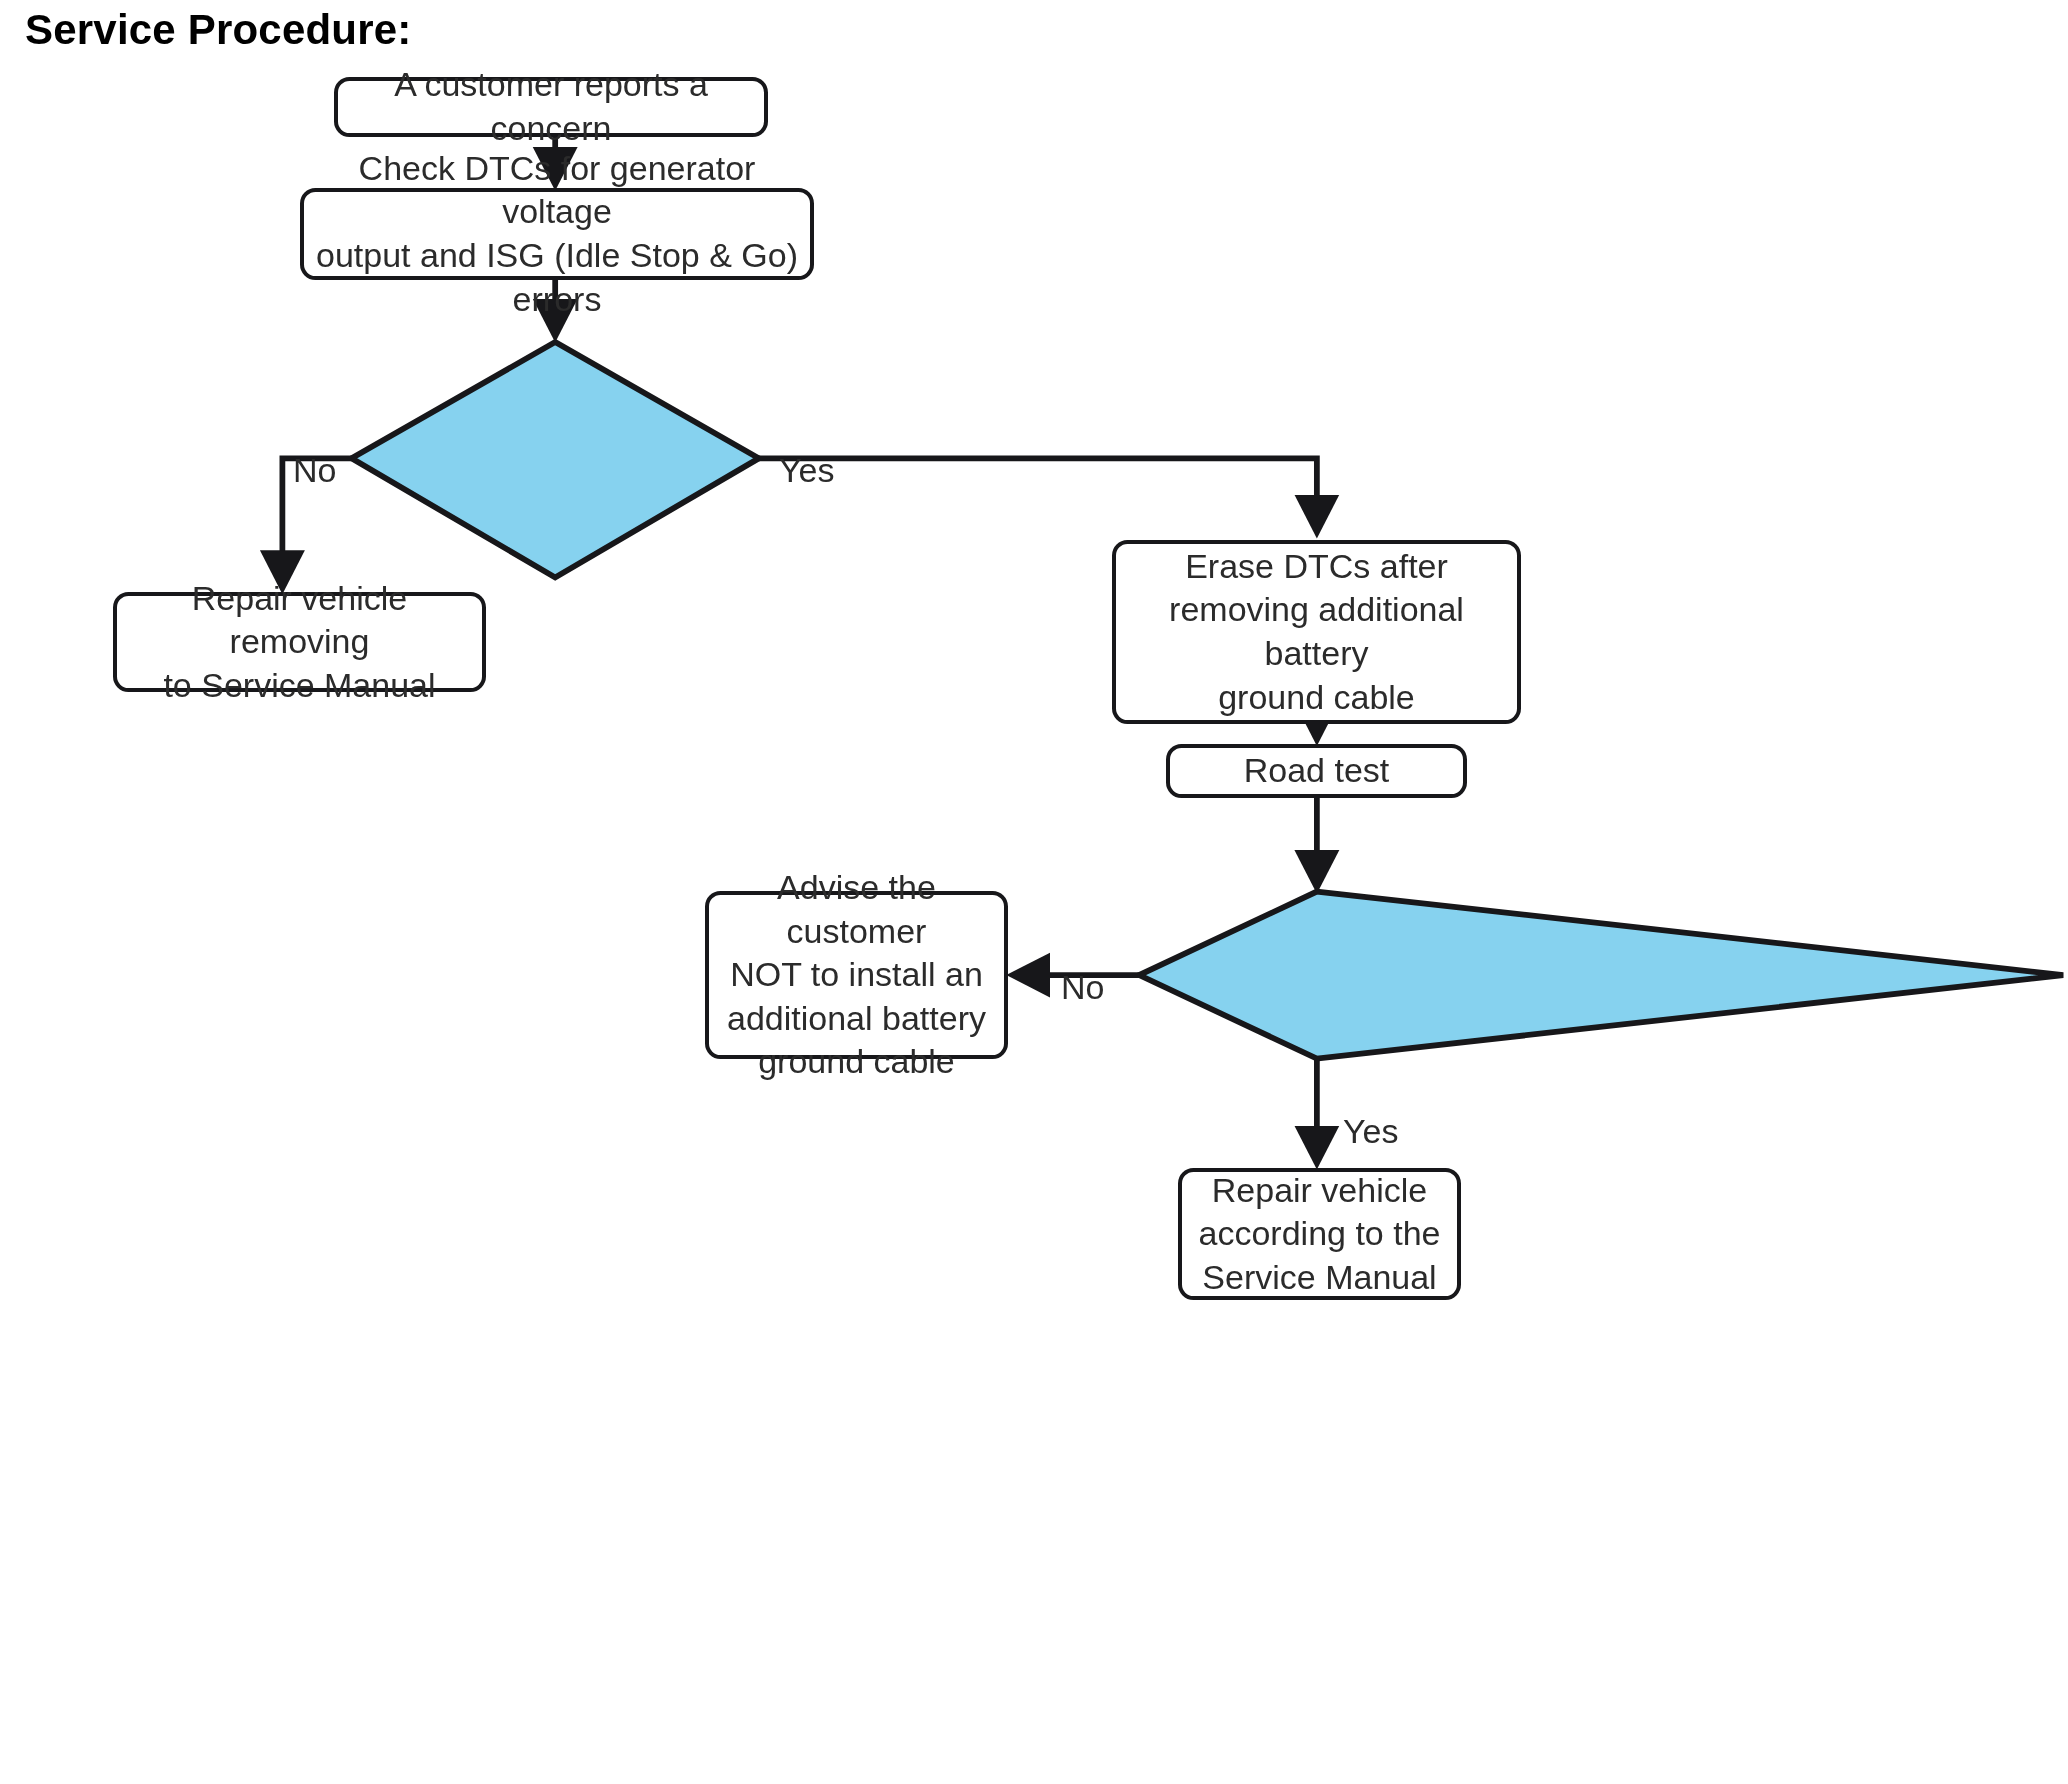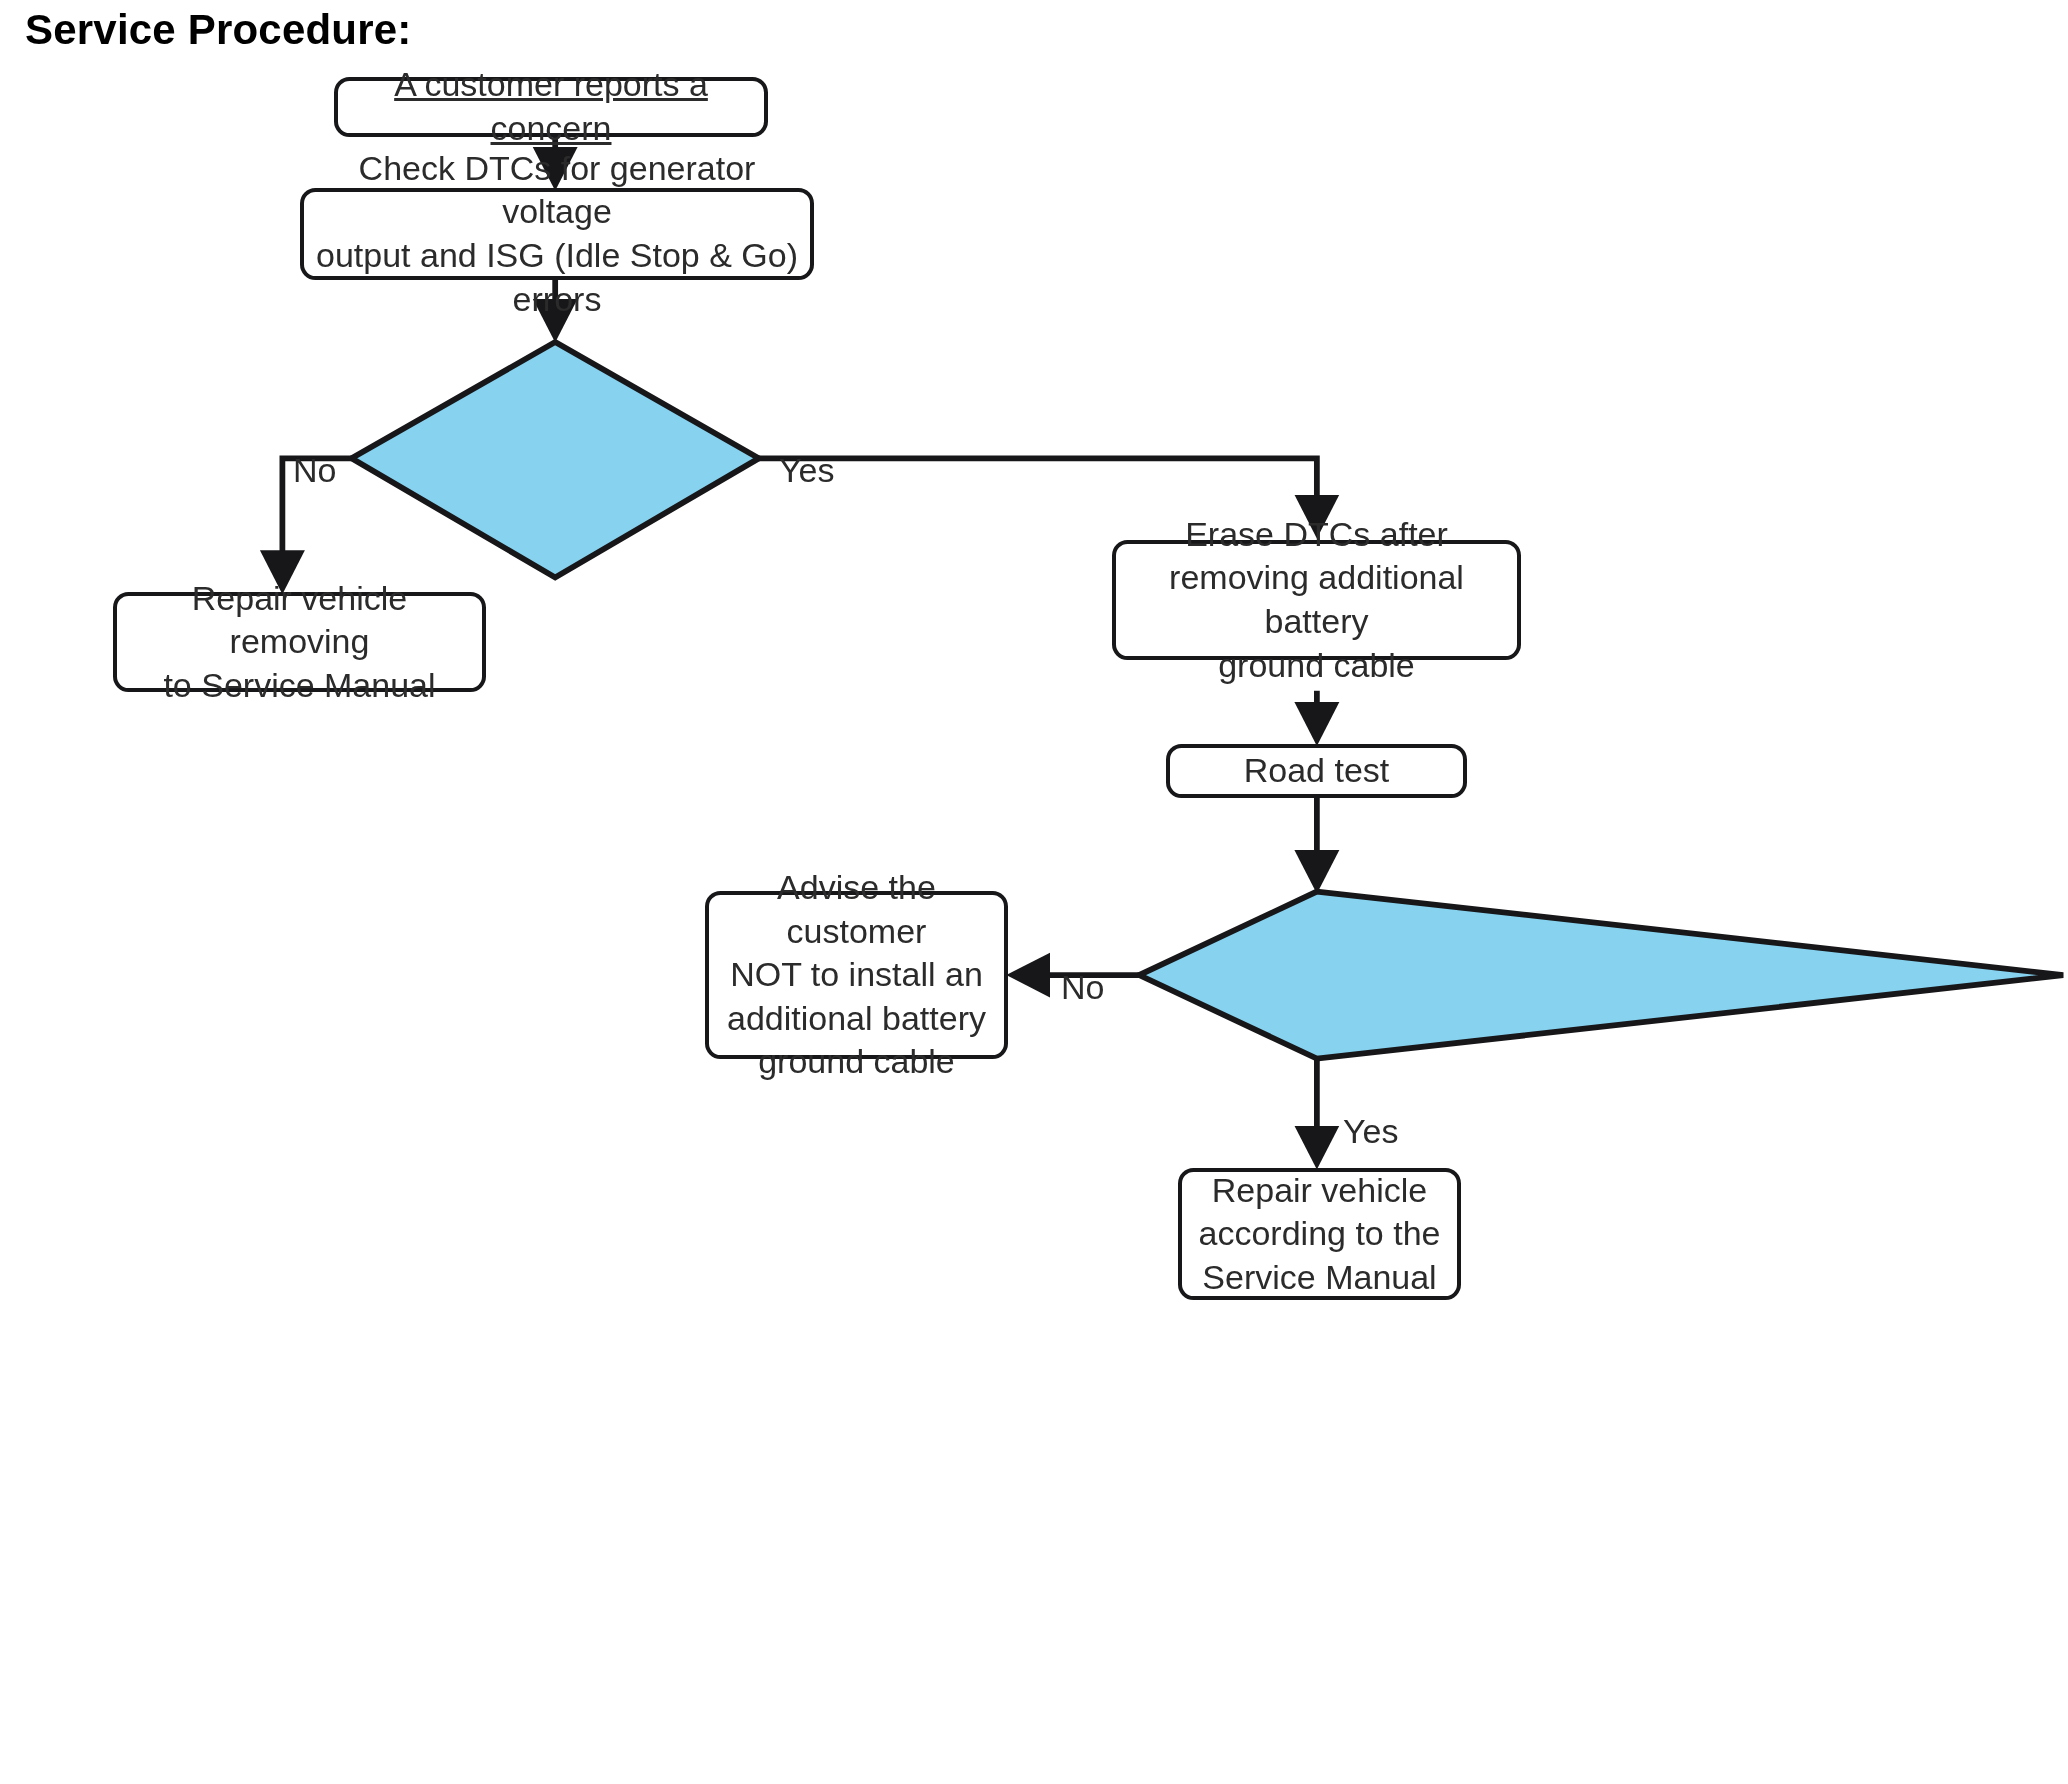--- a/index.html
+++ b/index.html
@@ -116,40 +116,40 @@
 
     <path class="wire" d="M 1371 828 L 1371 922" marker-end="url(#arrowhead)"></path>
 
     <polygon class="diamond-shape" points="1371,928 2148,1015 1371,1102 1186,1015"></polygon>
 
     <path class="wire" d="M 1186 1015 L 1056 1015" marker-end="url(#arrowhead)"></path>
 
     <path class="wire" d="M 1371 1102 L 1371 1209" marker-end="url(#arrowhead)"></path>
   </svg>
 
-  <div class="node" style="left:334px; top:77px; width:434px; height:60px;text-decoration:underline;">
+  <div class="node" style="left:334px; top:77px; width:434px; height:60px;">
     <span class="node-text">A customer reports a concern</span>
   </div>
 
   <div class="node" style="left:300px; top:188px; width:514px; height:92px;">
     <span class="node-text">
       <span>Check DTCs for generator voltage</span><br>
       <span>output and ISG (Idle Stop &amp; Go) errors</span>
     </span>
   </div>
 
 
   <div class="node" style="left:113px; top:592px; width:373px; height:100px;">
     <span class="node-text">
       <span>Repair vehicle removing</span><br>
       <span>to Service Manual</span>
     </span>
   </div>
 
-  <div class="node" style="left:1112px; top:540px; width:409px; height:120px;">
+  <div class="node" style="left:1112px; top:540px; width:409px; height:184px;">
     <span class="node-text">
       <span>Erase DTCs after</span><br>
       <span>removing additional battery</span><br>
       <span>ground cable</span>
     </span>
   </div>
 
   <div class="node" style="left:1166px; top:744px; width:301px; height:54px;">
     <span class="node-text">Road test</span>
   </div>

